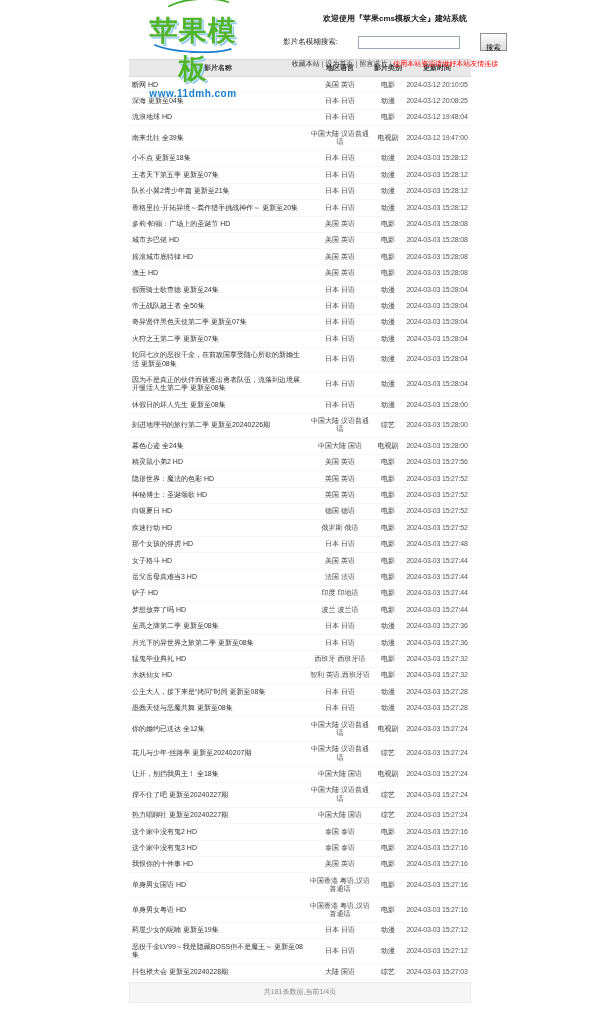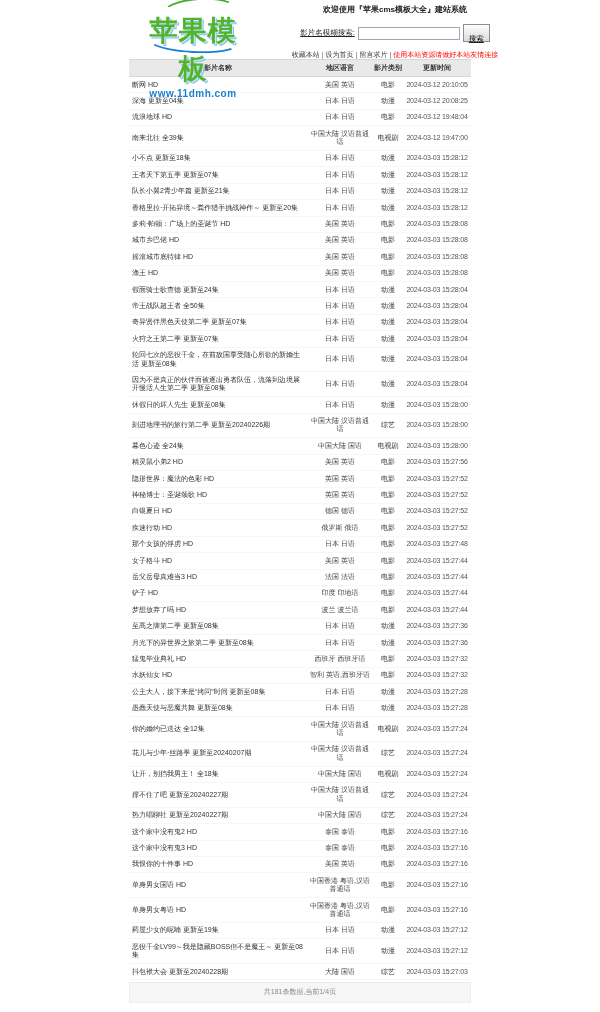--- a/index.html
+++ b/index.html
@@ -20,23 +20,23 @@
              border-radius:50%; transform:rotate(-4deg); }
   .arc-bottom { position:absolute; bottom:0px; left:6px; width:90px; height:22px;
              border:2px solid #1a7fd2; border-top-color:transparent;
              border-left-color:transparent; border-right-color:transparent;
              border-radius:50%; transform:rotate(3deg); }
   .logo-title { text-align:center; margin-top:11px; font-size:28px; font-weight:bold;
              color:#52b42b; letter-spacing:1px;
              text-shadow:1px 1px 0 #cde9fb, 2px 2px 0 #7fc0ea; }
   .logo-url { text-align:center; font-size:10px; font-weight:bold; color:#1a7fd2; letter-spacing:0.5px; }
 
-  .header-right { position:absolute; left:280px; top:0; width:230px; text-align:center; }
+  .header-right { position:absolute; left:280px; top:9px; width:230px; text-align:center; }
   .welcome { font-size:8px; font-weight:bold; color:#222; padding-top:4px; }
-  .search-row { margin-top:9px; font-size:7.5px; color:#222; display:flex; align-items:center; justify-content:center; gap:3px;text-decoration:underline; }
+  .search-row { margin-top:9px; font-size:7.5px; color:#222; display:flex; align-items:center; justify-content:center; gap:20px; }
   .search-row input[type=text] { width:102px; height:13px; border:1px solid #9aa7b8; font-size:8px; padding:0 2px; }
   .search-btn { font-size:7.5px; height:13px; line-height:11px; padding:8px 5px; border:1px solid #8e8e8e;
              background:linear-gradient(#fdfdfd,#dcdcdc); cursor:pointer; }
   .quick-links { margin-top:8px; font-size:7px; color:#333; }
   .quick-links a { color:#333; text-decoration:none; cursor:pointer; }
   .quick-links .sep { color:#666; margin:0 2px; }
   .quick-links .notice { text-decoration:none; cursor:pointer; }
 
   
   .nav { height:13px; background:linear-gradient(#2daa10,#1b8c00); text-align:center; line-height:13px; }

